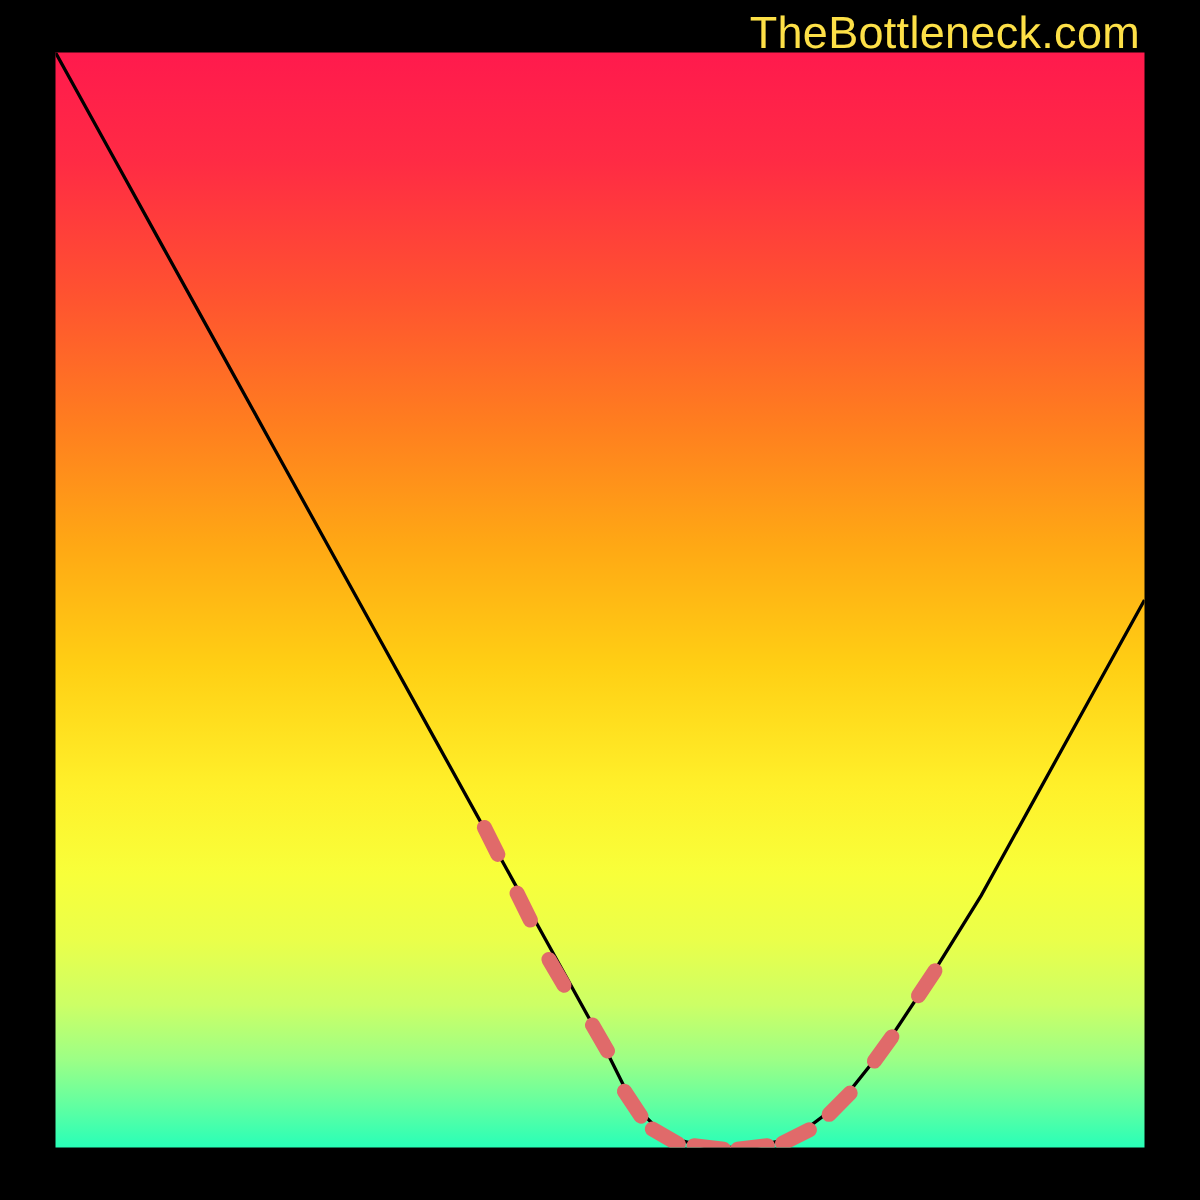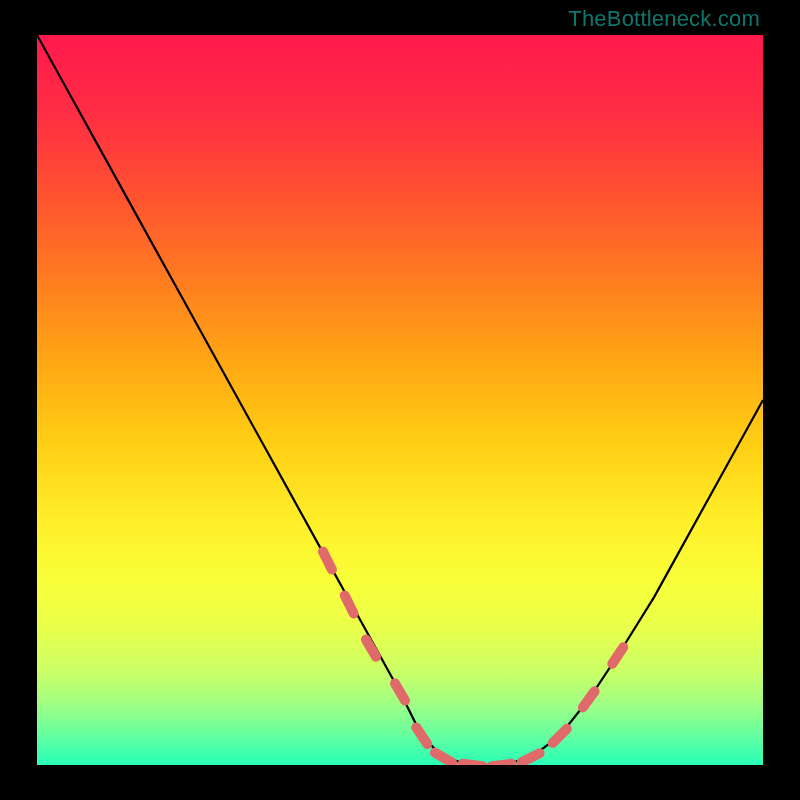--- a/index.html
+++ b/index.html
@@ -45,22 +45,22 @@
     left: 37px;
     top: 35px;
     width: 726px;
     height: 730px;
   }
   .watermark {
     position: absolute;
     top: 6px;
     right: 40px;
     font-family: Arial, Helvetica, sans-serif;
-    font-size: 22px;
-    color: #0f766e;
+    font-size: 30px;
+    color: #fde047;
     font-weight: 500;
     letter-spacing: 0.2px;
   }
 </style>
 </head>
 <body>
 
 <div class="frame">
   <div class="plot"></div>
 

